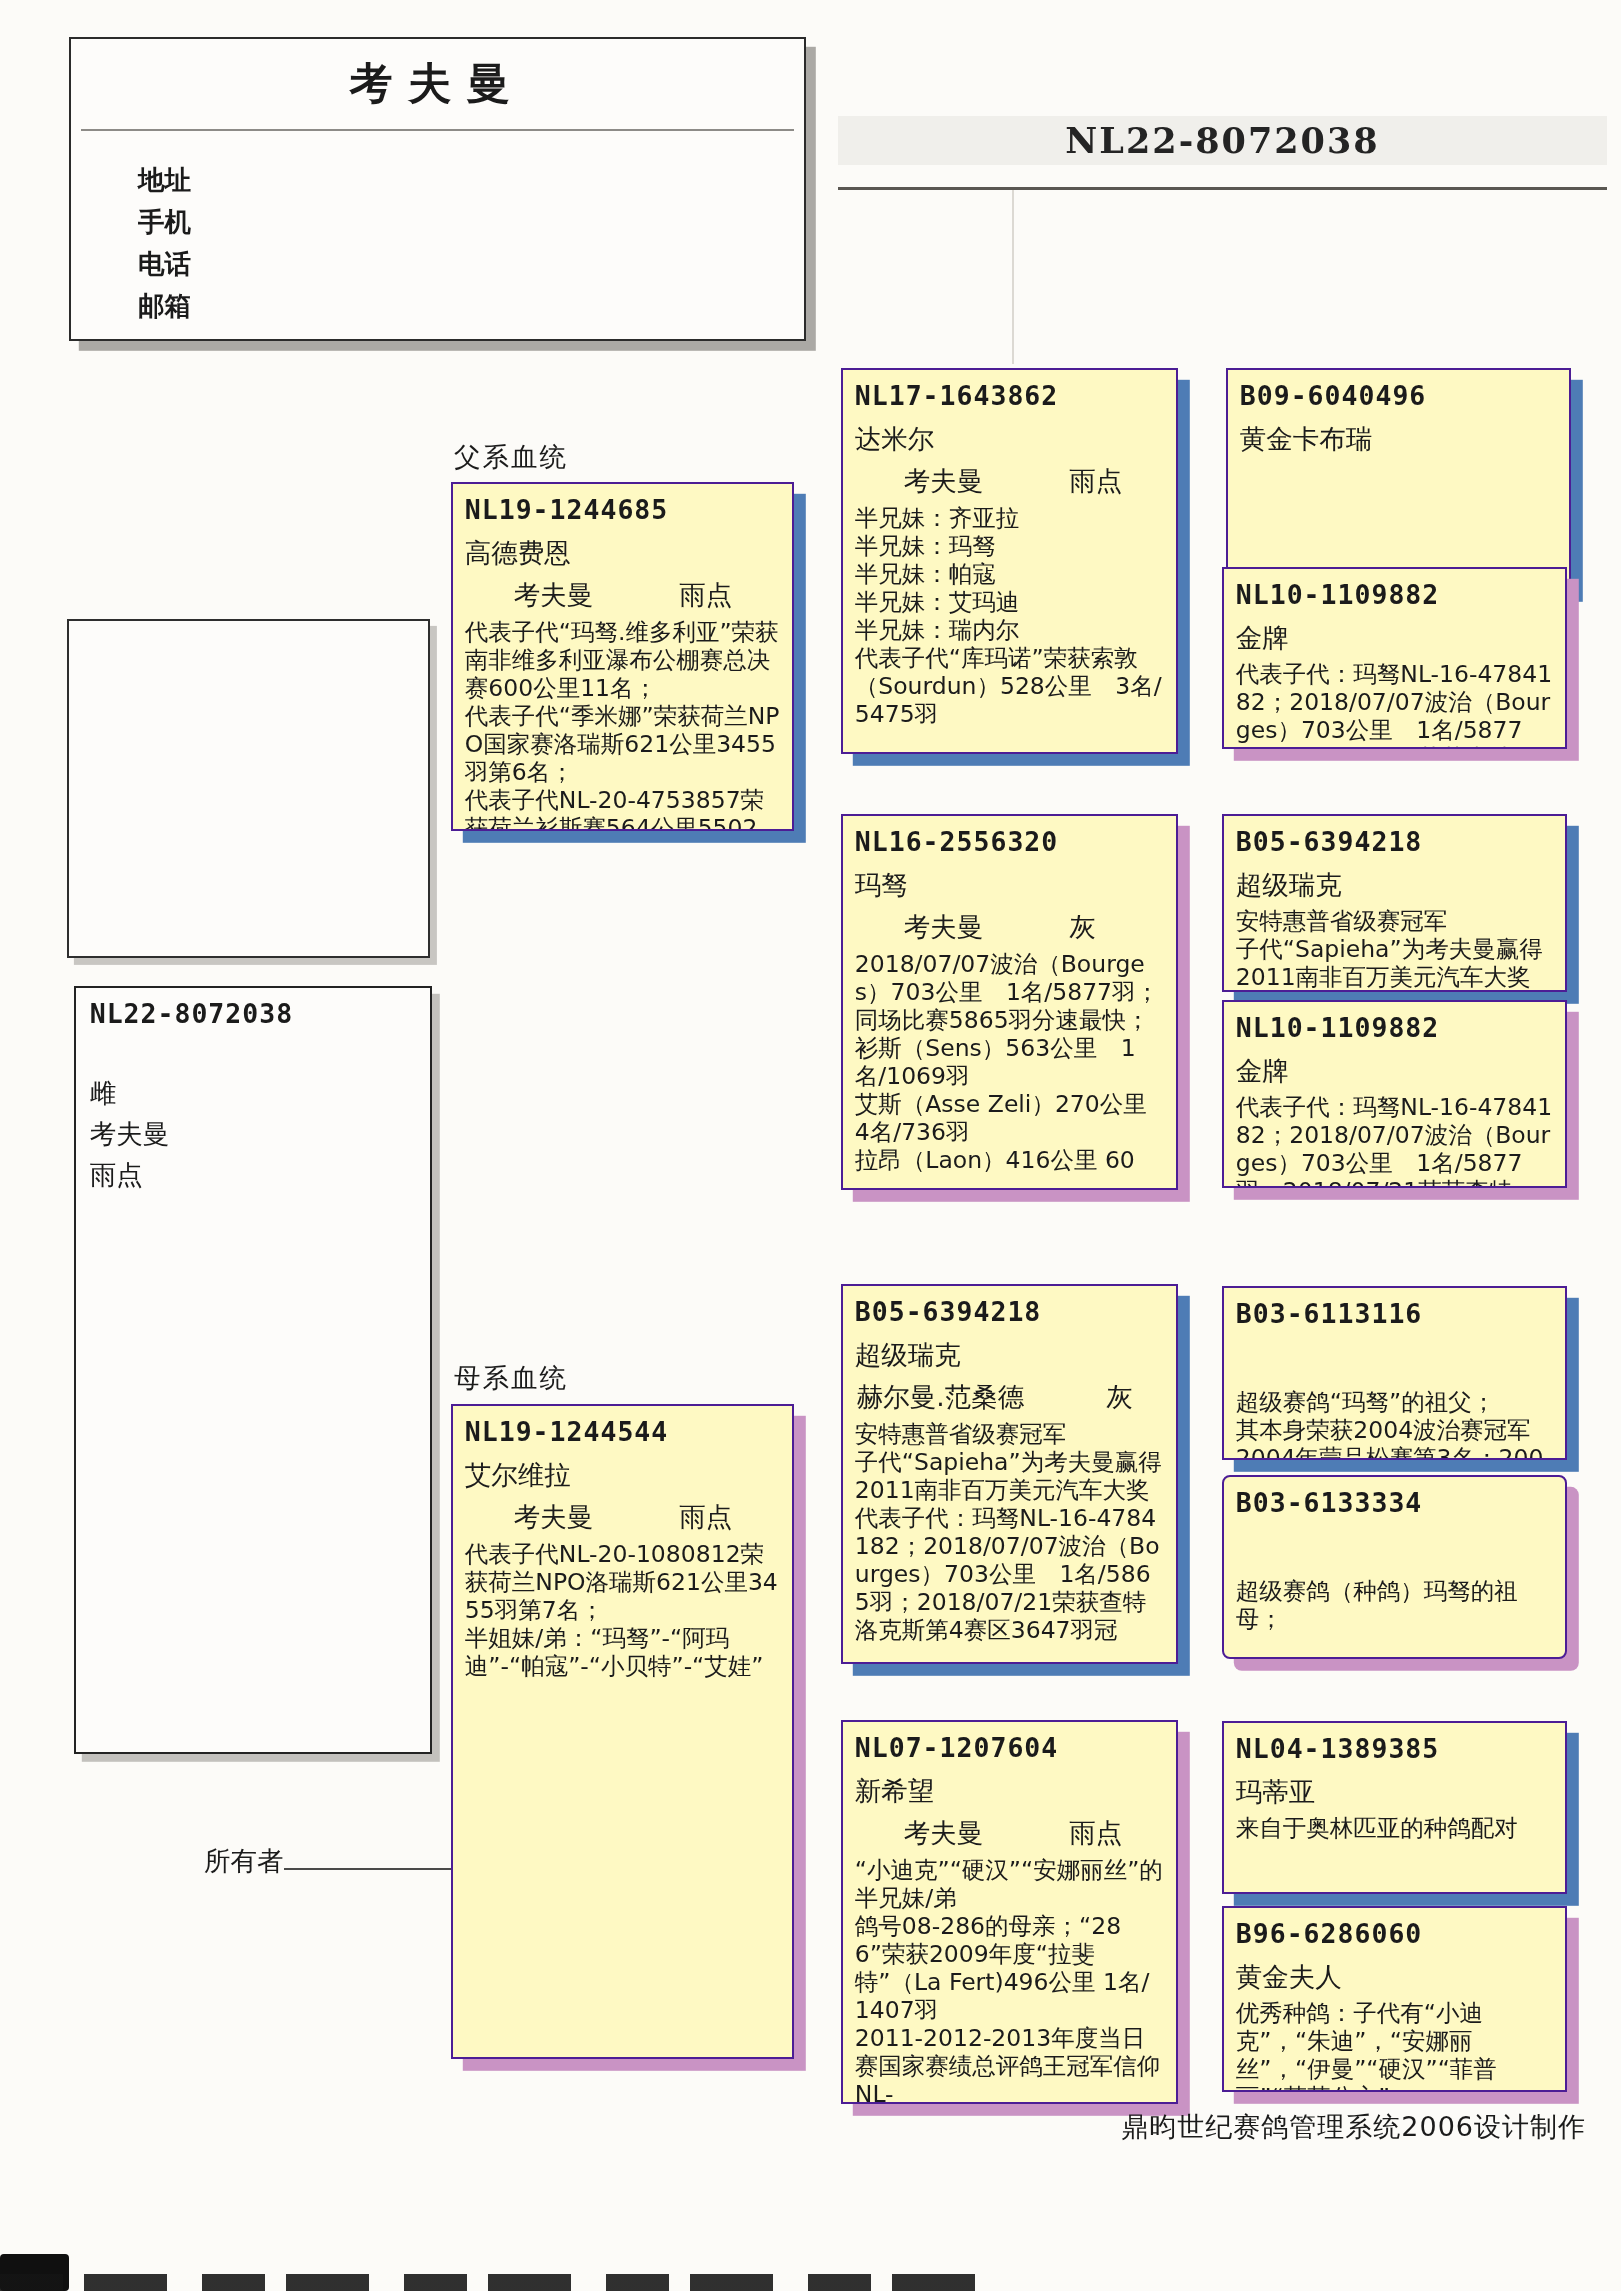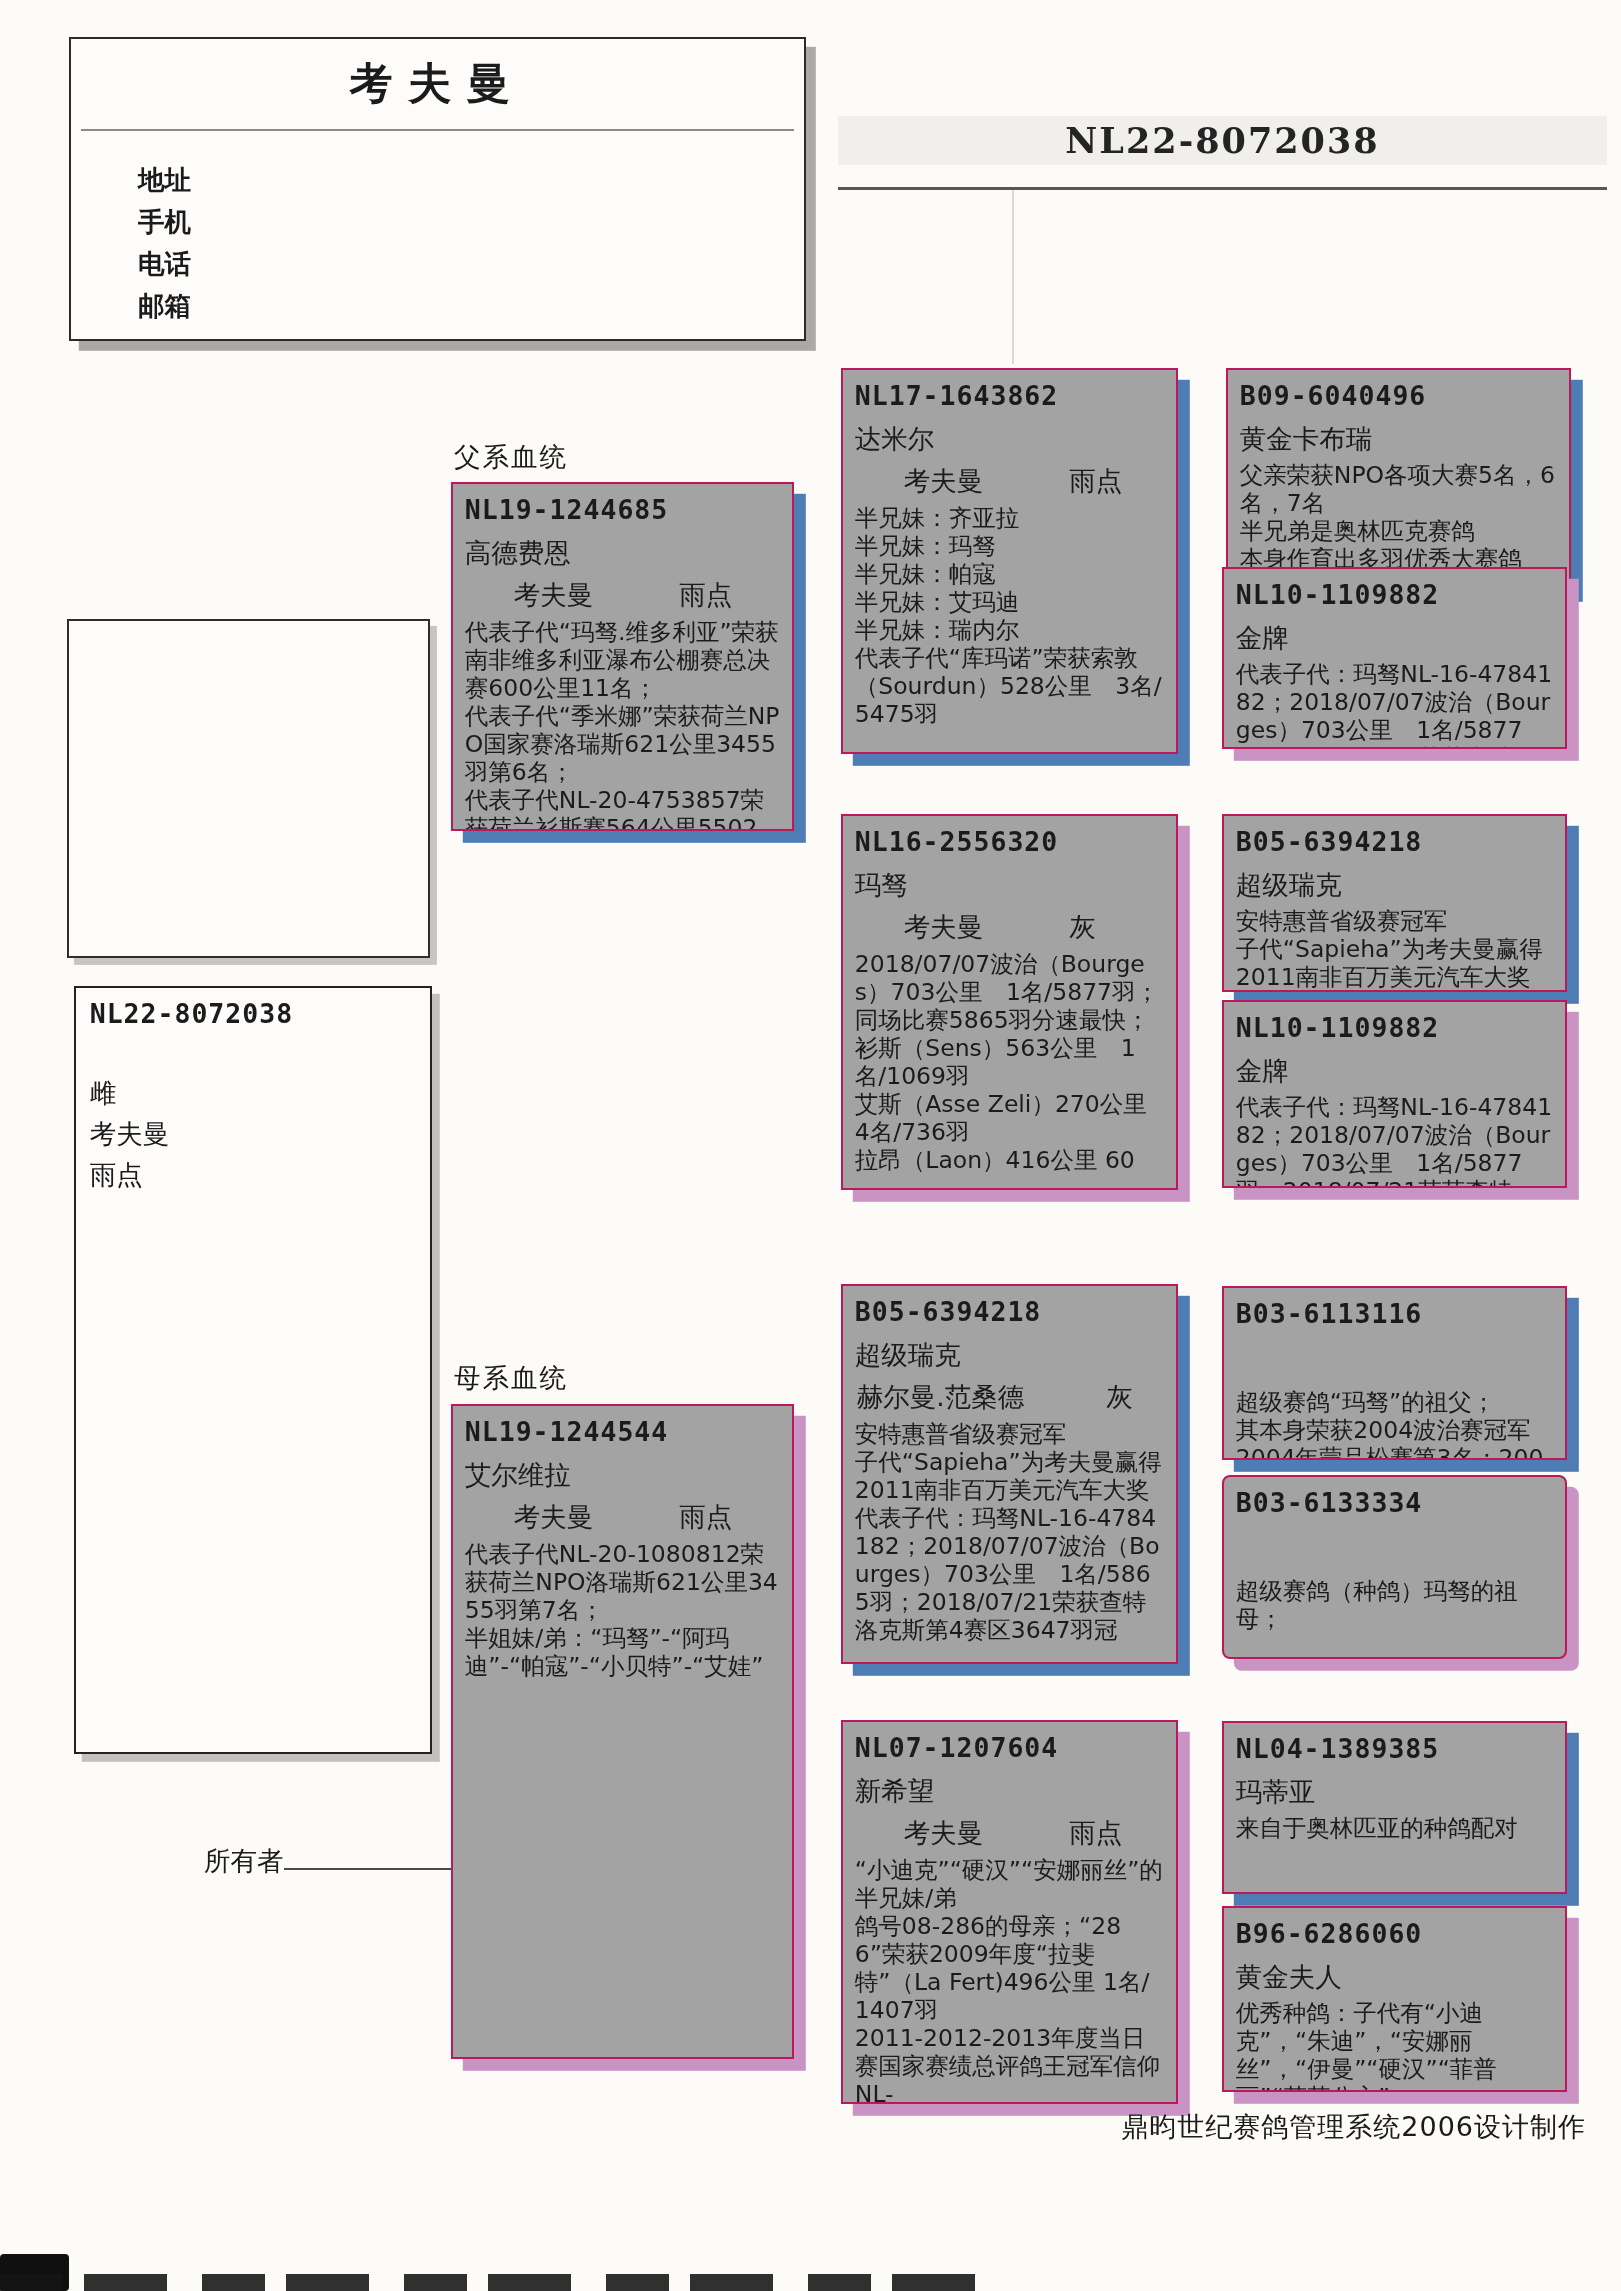--- a/index.html
+++ b/index.html
@@ -32,21 +32,21 @@
     font-family:"DejaVu Serif", serif; font-size:35px; font-weight:600;
     letter-spacing:2px; color:#242424;
   }
   .header-underline {
     position:absolute; left:838px; top:187px; width:769px; height:2.9px; background:#5a5752;
   }
   .fold-line { position:absolute; left:1012px; top:190px; width:2px; height:174px; background:#dcd9d3; }
 
   
   .pbox {
-    position:absolute; background:#a3a3a3; border:2px solid #be185d;
+    position:absolute; background:#fef9c3; border:2px solid #4c1d95;
     padding:9.8px 11.8px; box-sizing:border-box; overflow:hidden;
   }
   .sh-blue { box-shadow:11.8px 11.8px 0 #4e7cb5; }
   .sh-pink { box-shadow:11.8px 11.8px 0 #c993c4; }
   .ring {
     font-family:"DejaVu Sans Mono", monospace; font-weight:700;
     font-size:26.5px; letter-spacing:1px; line-height:31px;
   }
   .pname { font-size:26.5px; line-height:31px; margin-top:11.8px; min-height:31px; }
   .strain {
@@ -195,23 +195,20 @@
       <span>雨点</span>
     </div>
     <div class="details">“小迪克”“硬汉”“安娜丽丝”的半兄妹/弟
 鸽号08-286的母亲；“286”荣获2009年度“拉斐特”（La Fert)496公里 1名/1407羽
 2011-2012-2013年度当日赛国家赛绩总评鸽王冠军信仰NL-</div>
   </div>
 
   <div class="pbox sh-blue" style="left:1226px; top:368px; width:345px; height:222px;">
     <div class="ring">B09-6040496</div>
     <div class="pname">黄金卡布瑞</div>
-    <div class="details">父亲荣获NPO各项大赛5名，6名，7名
-半兄弟是奥林匹克赛鸽
-本身作育出多羽优秀大赛鸽</div>
   </div>
 
   <div class="pbox sh-pink" style="left:1222px; top:567px; width:345px; height:182px;">
     <div class="ring">NL10-1109882</div>
     <div class="pname">金牌</div>
     <div class="details">代表子代：玛驽NL-16-4784182；2018/07/07波治（Bourges）703公里　1名/5877羽；2018/07/21荣获查特</div>
   </div>
 
   <div class="pbox sh-blue" style="left:1222px; top:814px; width:345px; height:178px;">
     <div class="ring">B05-6394218</div>

